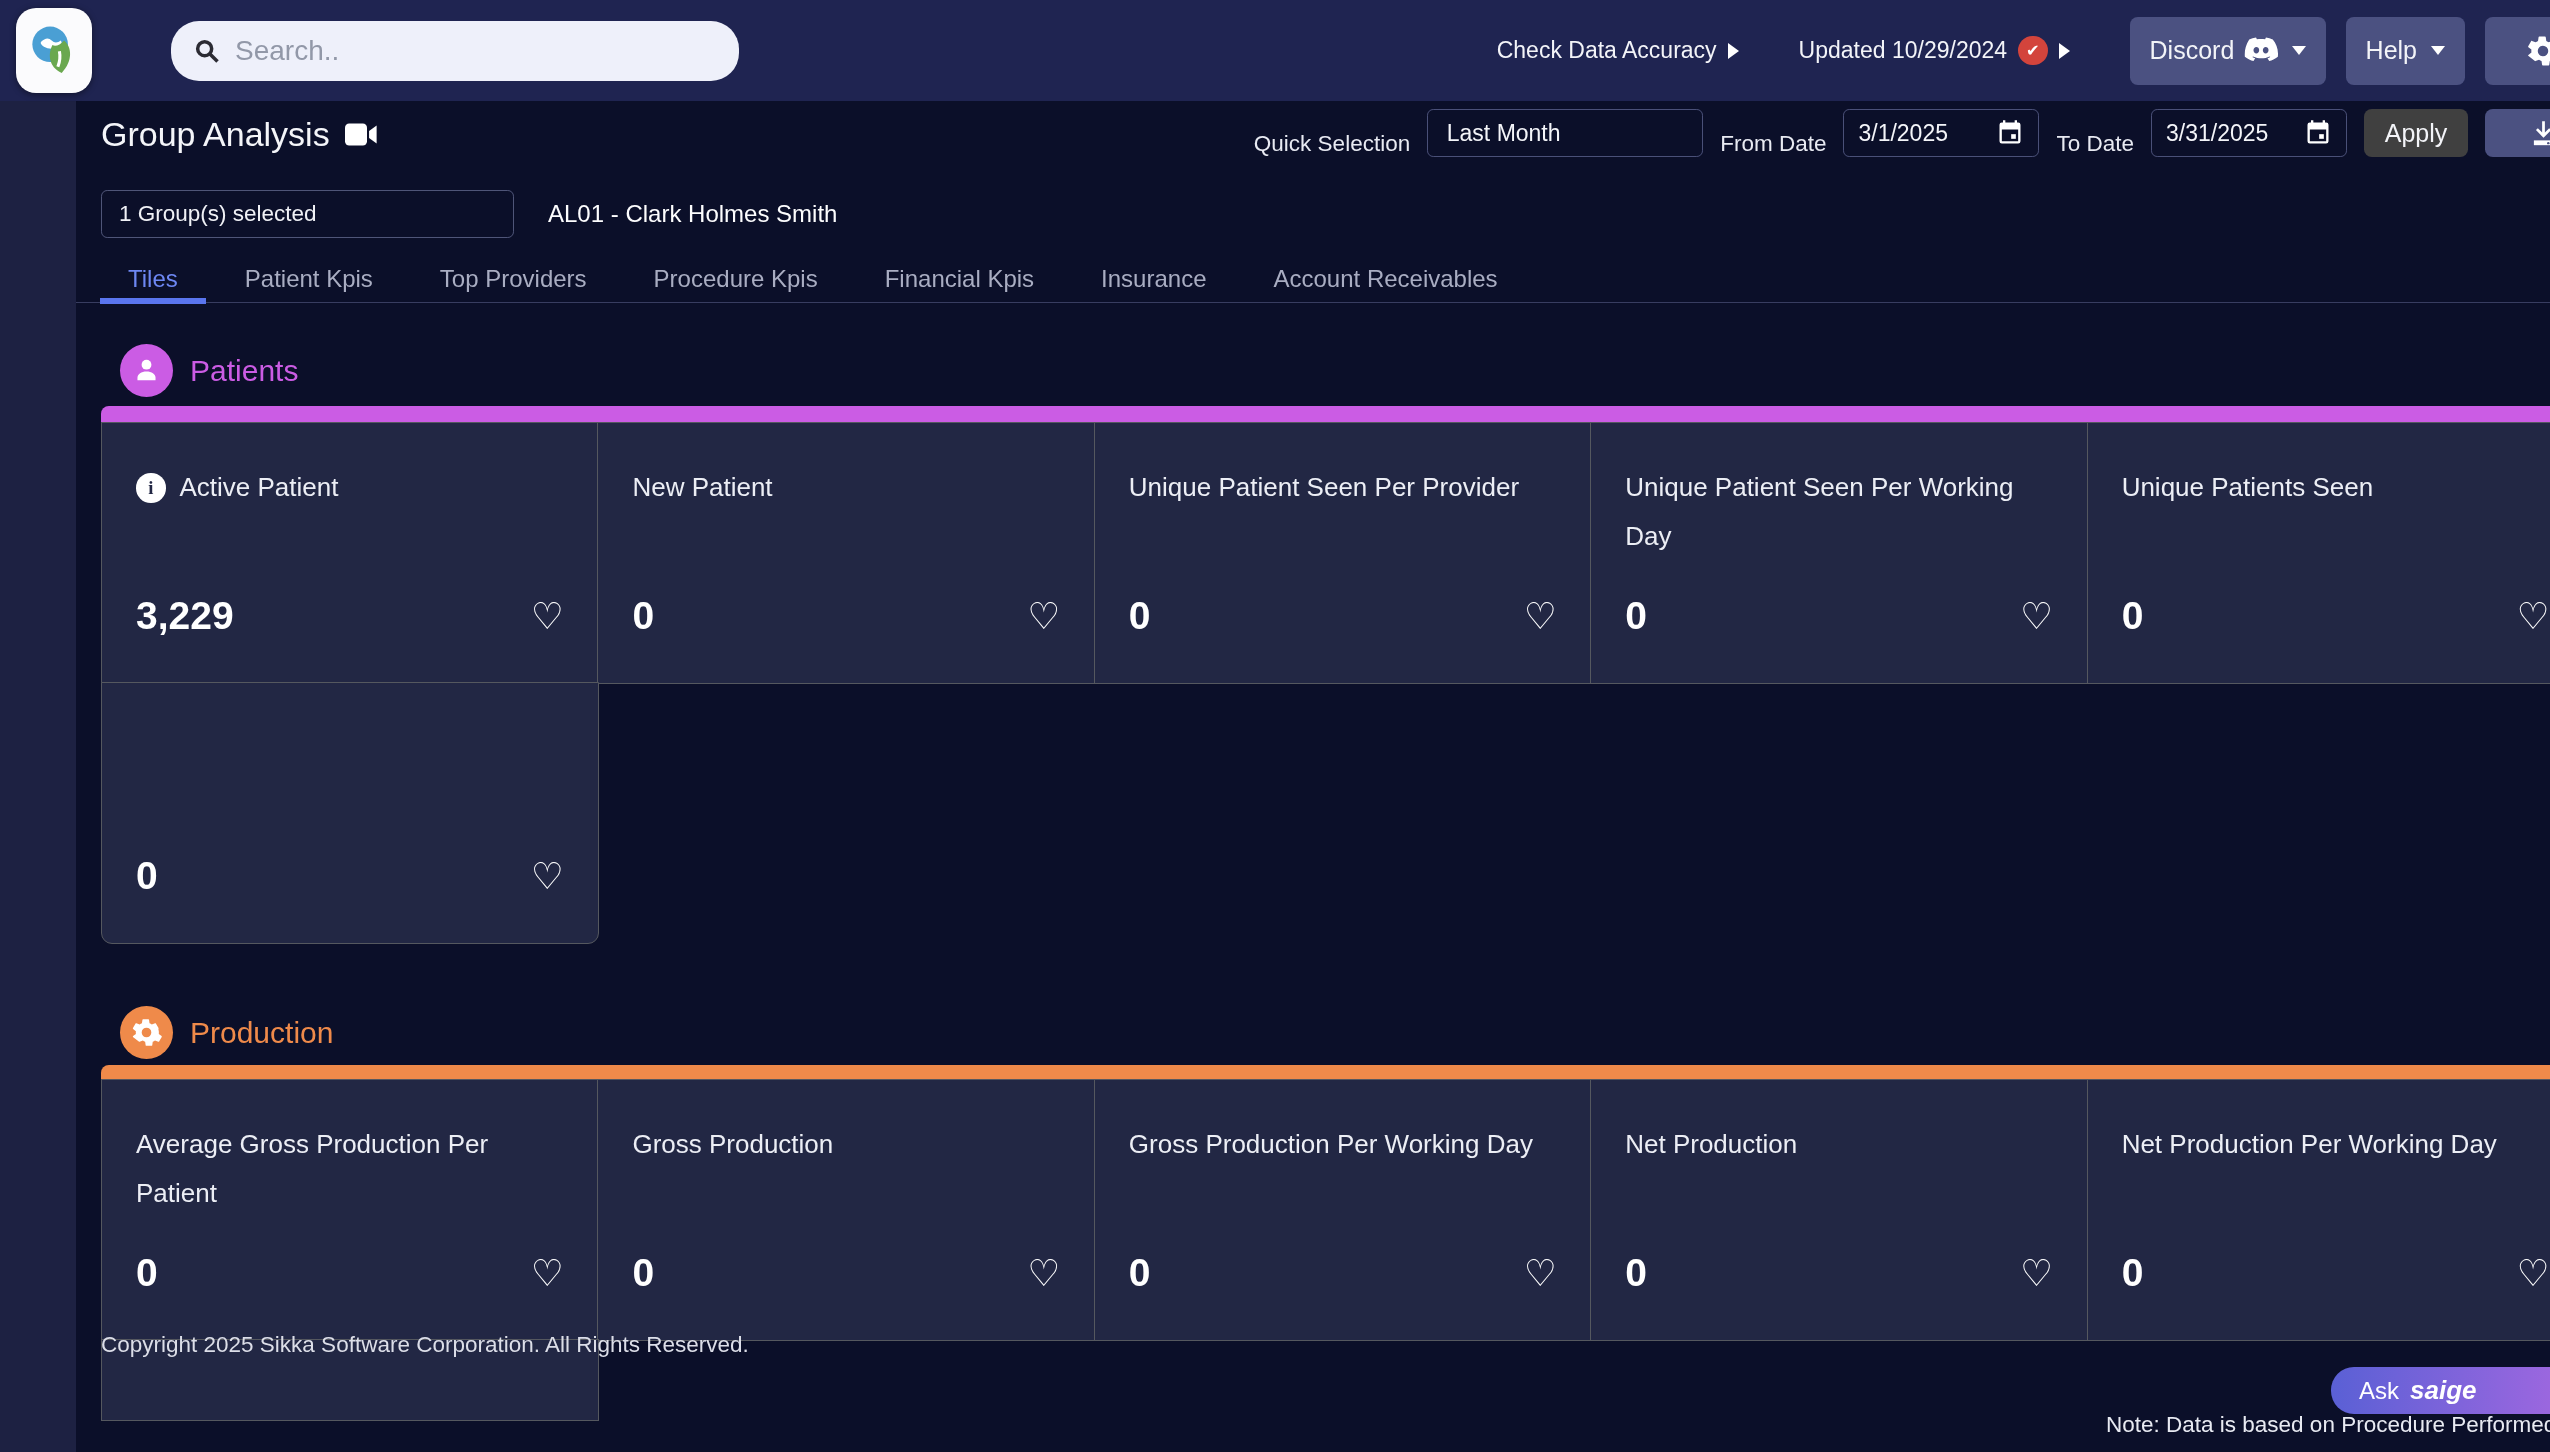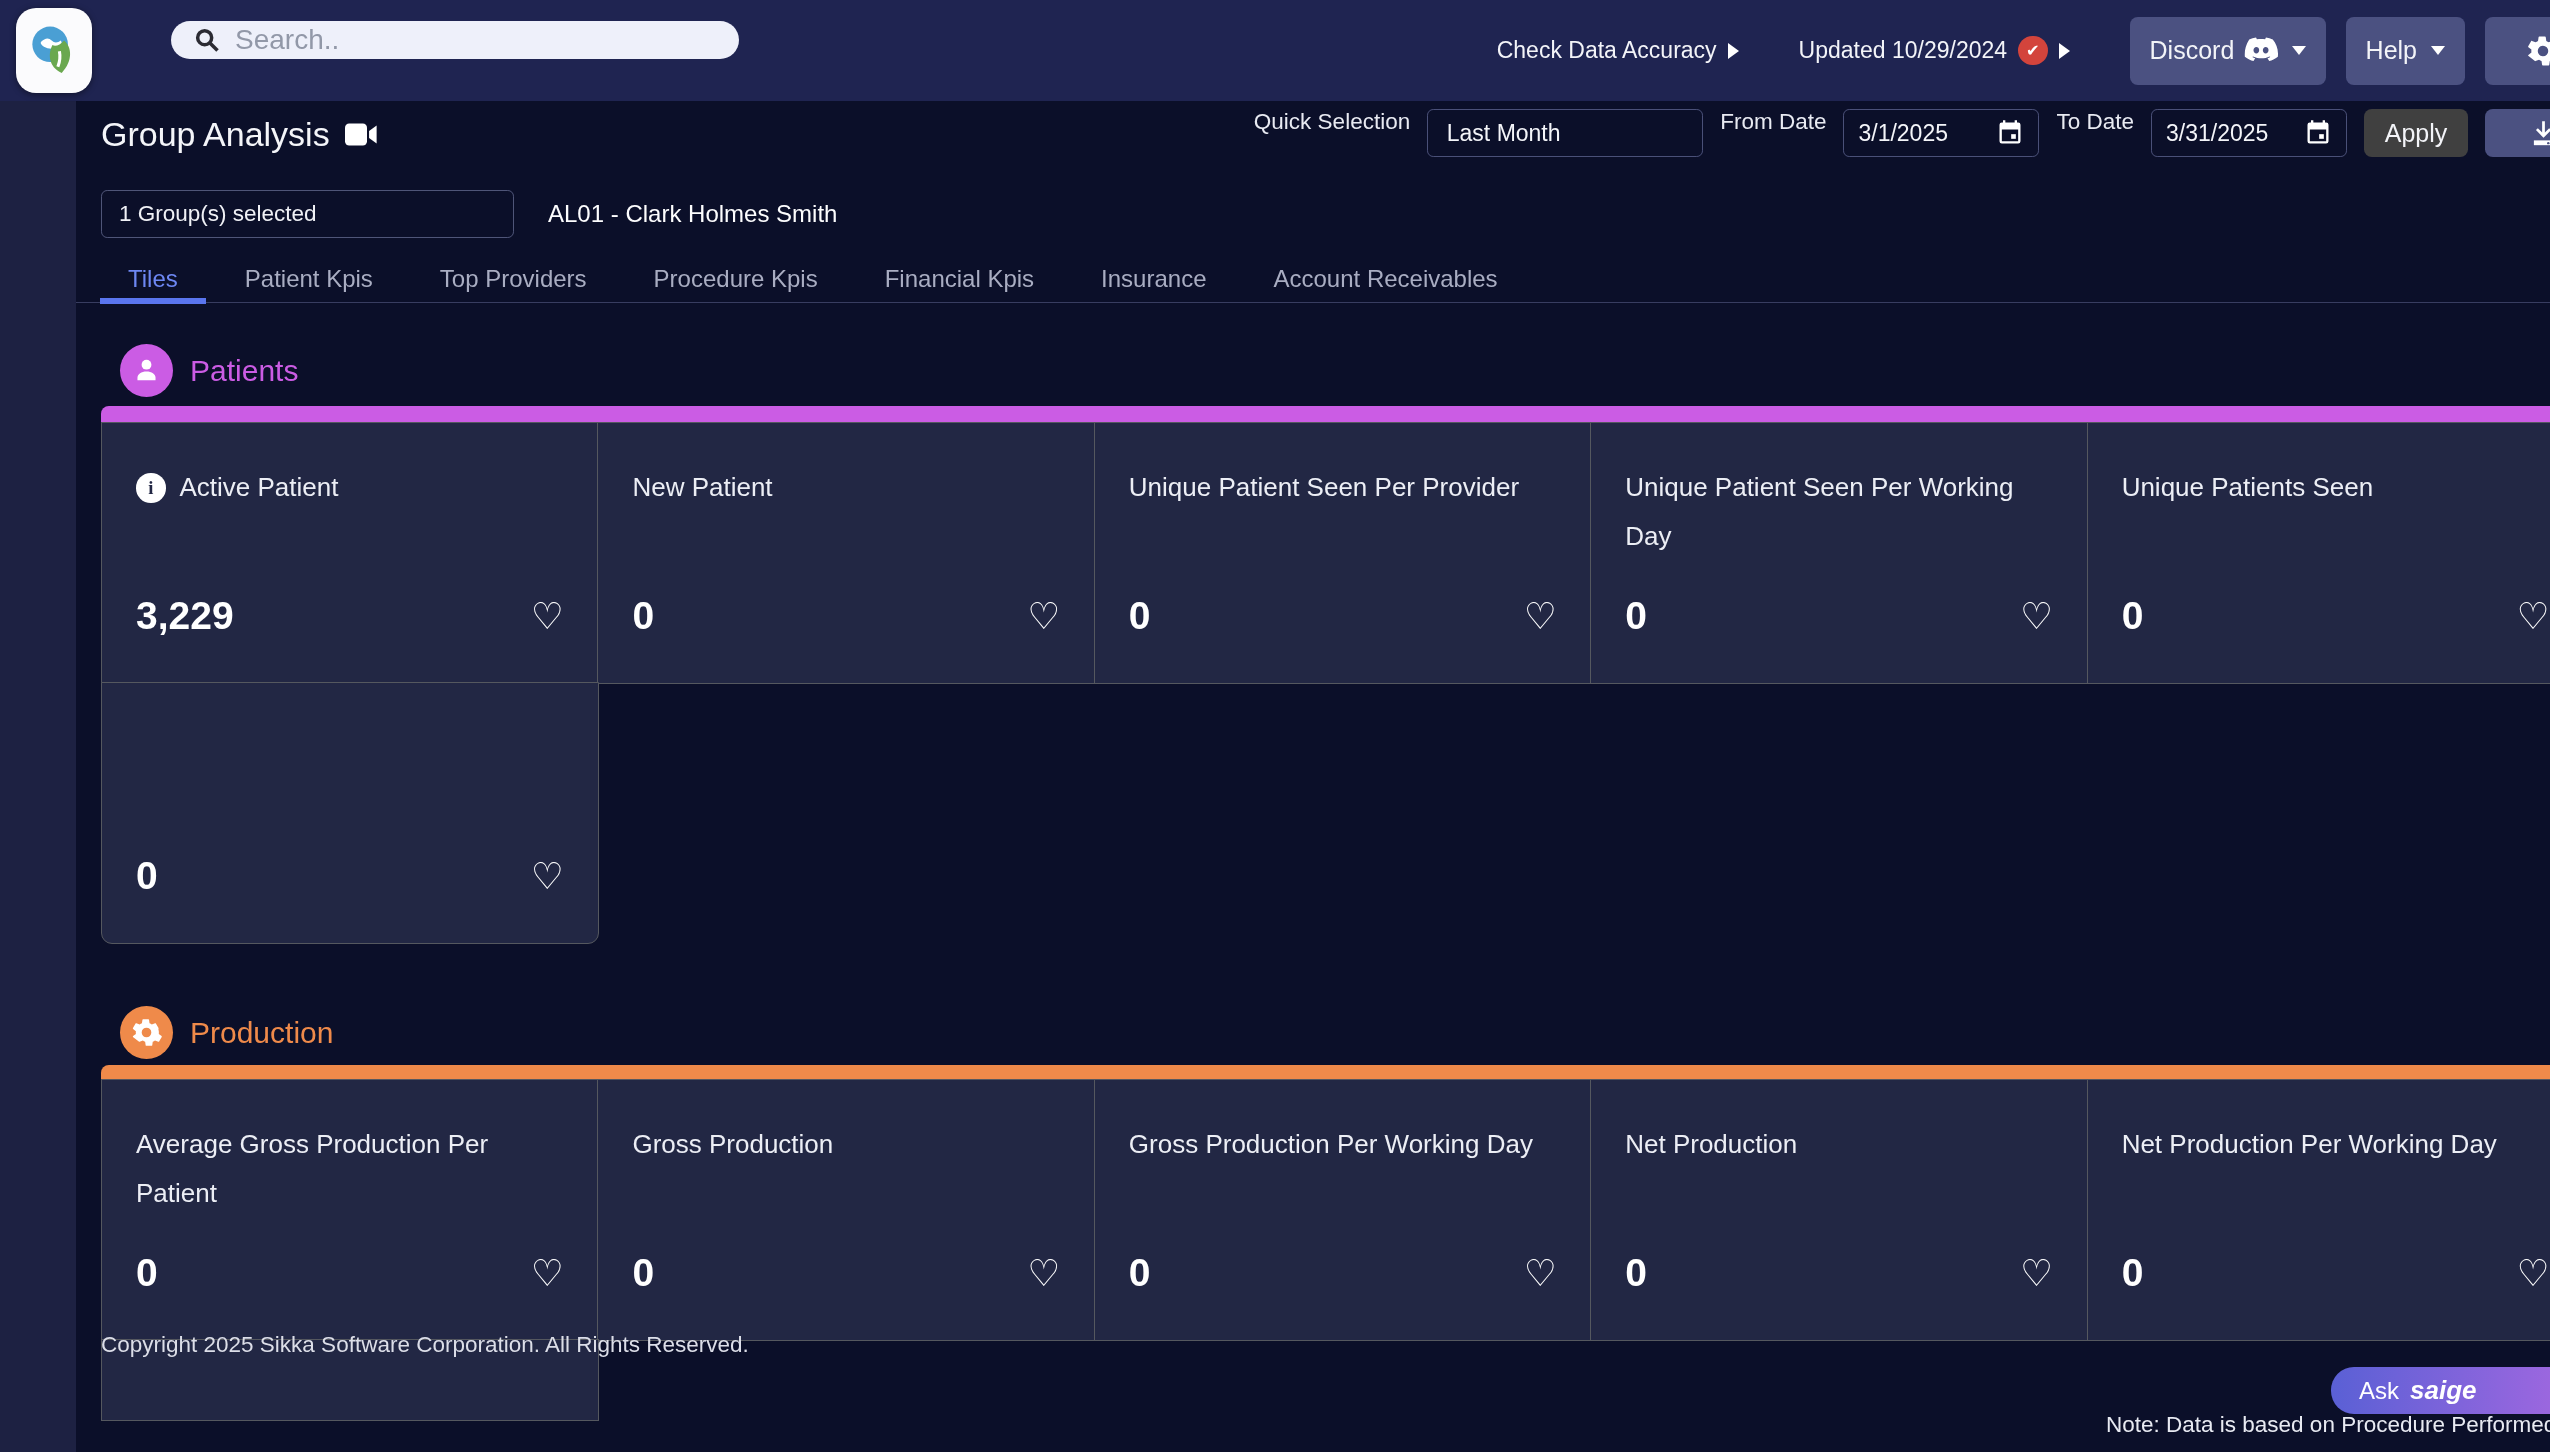--- a/index.html
+++ b/index.html
@@ -16,21 +16,21 @@
     position:absolute; top:0; left:0; width:2550px; height:101px;
     background:#1f2451; z-index:20;
   }
   .logo-box {
     position:absolute; left:16.3px; top:7.8px; width:76px; height:85px;
     background:#fbfbfd; border-radius:20px;
     display:flex; align-items:center; justify-content:center;
     box-shadow:0 1.6px 6.2px rgba(0,0,0,.4);
   }
   .search-pill {
-    position:absolute; left:171px; top:21px; width:568px; height:38px;
+    position:absolute; left:171px; top:21px; width:568px; height:60px;
     background:#eef0fa; border-radius:28px;
     display:flex; align-items:center; padding:0 22px; gap:14px;
   }
   .search-pill input {
     flex:1; border:none; outline:none; background:transparent;
     font-size:28px; color:#3a3f4e; font-family:inherit;
   }
   .search-pill input::placeholder { color:#9298a8; }
   .topbar-right {
     position:absolute; right:0; top:0; height:101px;
@@ -76,21 +76,21 @@
   }
 
   
   .page-title-row {
     position:absolute; left:101px; top:115px;
     display:flex; align-items:center; gap:15.5px;
   }
   .page-title { font-size:34px; color:#f4f5f9; font-weight:400; }
   .header-controls {
     position:absolute; right:0; top:109px;
-    display:flex; align-items:flex-start; gap:17px;
+    display:flex; align-items:flex-end; gap:17px;
   }
   .ctl-label { font-size:22.5px; color:#e8eaf2; white-space:nowrap; }
   .select-box {
     width:276px; height:48px; border:1.6px solid #4a5078; border-radius:6.2px;
     display:flex; align-items:center; padding:0 18.6px;
     font-size:23px; color:#f4f5f9; cursor:pointer;
   }
   .date-box {
     width:196px; height:48px; border:1.6px solid #4a5078; border-radius:6.2px;
     display:flex; align-items:center; justify-content:space-between;

